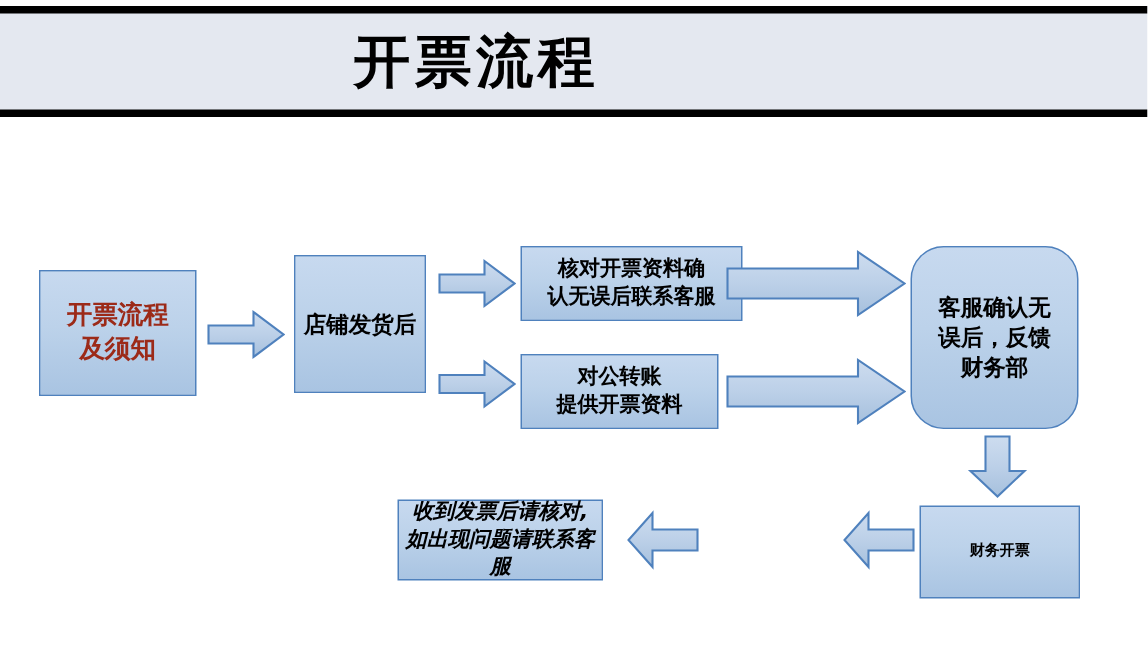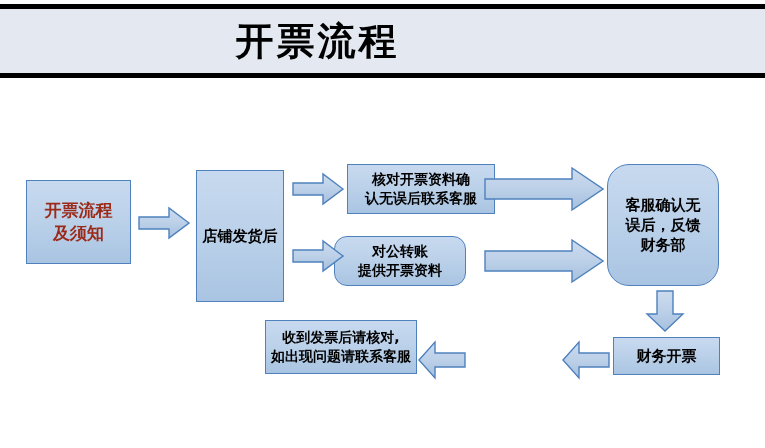--- a/index.html
+++ b/index.html
@@ -71,27 +71,27 @@
   .node .node-text {
     white-space: pre-line;
     display: block;
   }
   .node.accent .node-text {
     color: #9c2a18;
   }
 
   
   #node-start      { left: 26px;  top: 96px;  width: 105px; height: 84px; font-size: 17px; }
-  #node-shipped    { left: 196px; top: 86px;  width: 88px;  height: 132px; font-size: 15px; }
+  #node-shipped    { left: 196px; top: 86px;  width: 88px;  height: 92px; font-size: 15px; }
   #node-verify     { left: 347px; top: 80px;  width: 148px; height: 50px; font-size: 14px; }
-  #node-transfer   { left: 334px; top: 152px; width: 132px; height: 50px; font-size: 14px; border-radius: 13px; }
+  #node-transfer   { left: 347px; top: 152px; width: 132px; height: 50px; font-size: 14px; }
   #node-confirm    { left: 607px; top: 80px;  width: 112px; height: 122px; font-size: 15px; border-radius: 22px; }
-  #node-finance    { left: 613px; top: 253px; width: 107px; height: 38px; font-size: 15px; }
+  #node-finance    { left: 613px; top: 253px; width: 107px; height: 62px; font-size: 10px; }
   #node-express    { left: 466px; top: 249px; width: 90px;  height: 54px; font-size: 14px; }
-  #node-receive    { left: 265px; top: 236px; width: 152px; height: 54px; font-size: 14px; }
+  #node-receive    { left: 265px; top: 249px; width: 137px; height: 54px; font-size: 14px; font-style: italic; }
 
   
   .arrow {
     position: absolute;
   }
   .arrow svg { display: block; }
   #arrow-start-shipped { left: 138px; top: 122px; }
   #arrow-split-top     { left: 292px; top: 88px; }
   #arrow-split-bottom  { left: 292px; top: 155px; }
   #arrow-verify-confirm{ left: 484px; top: 82px; }

